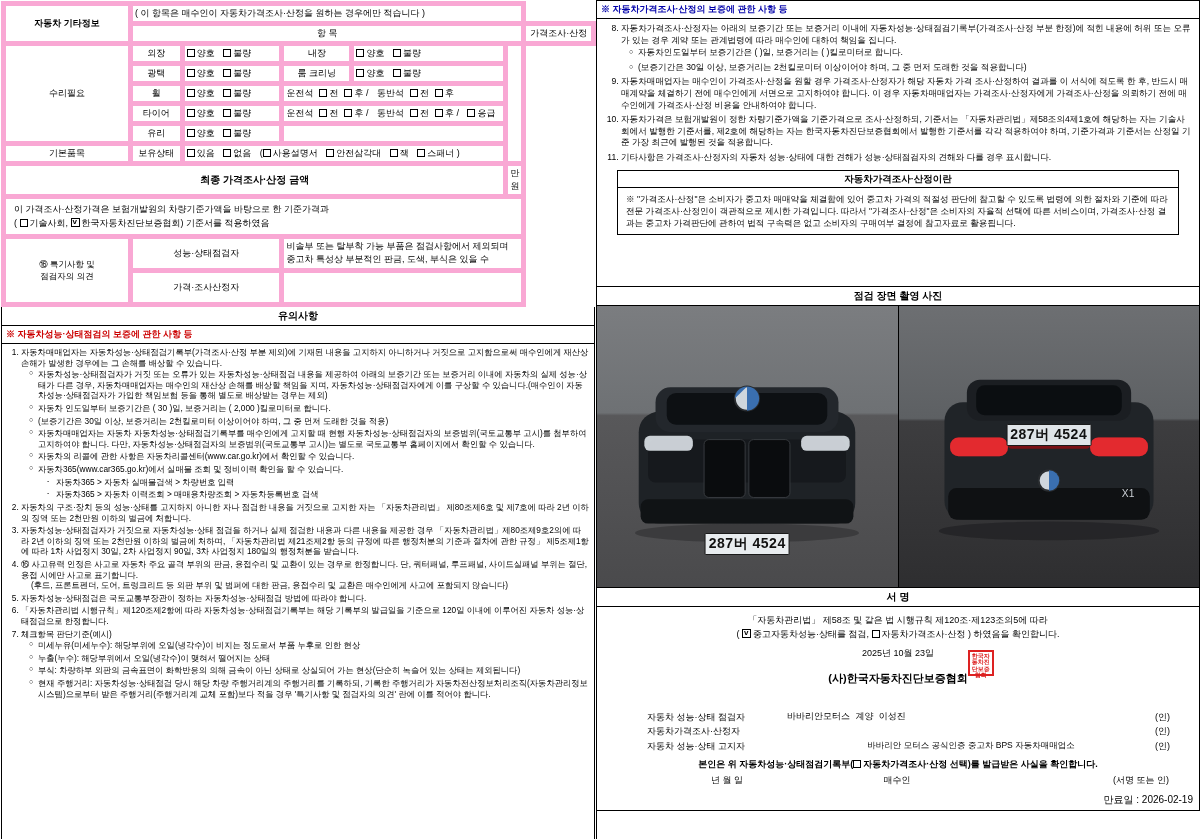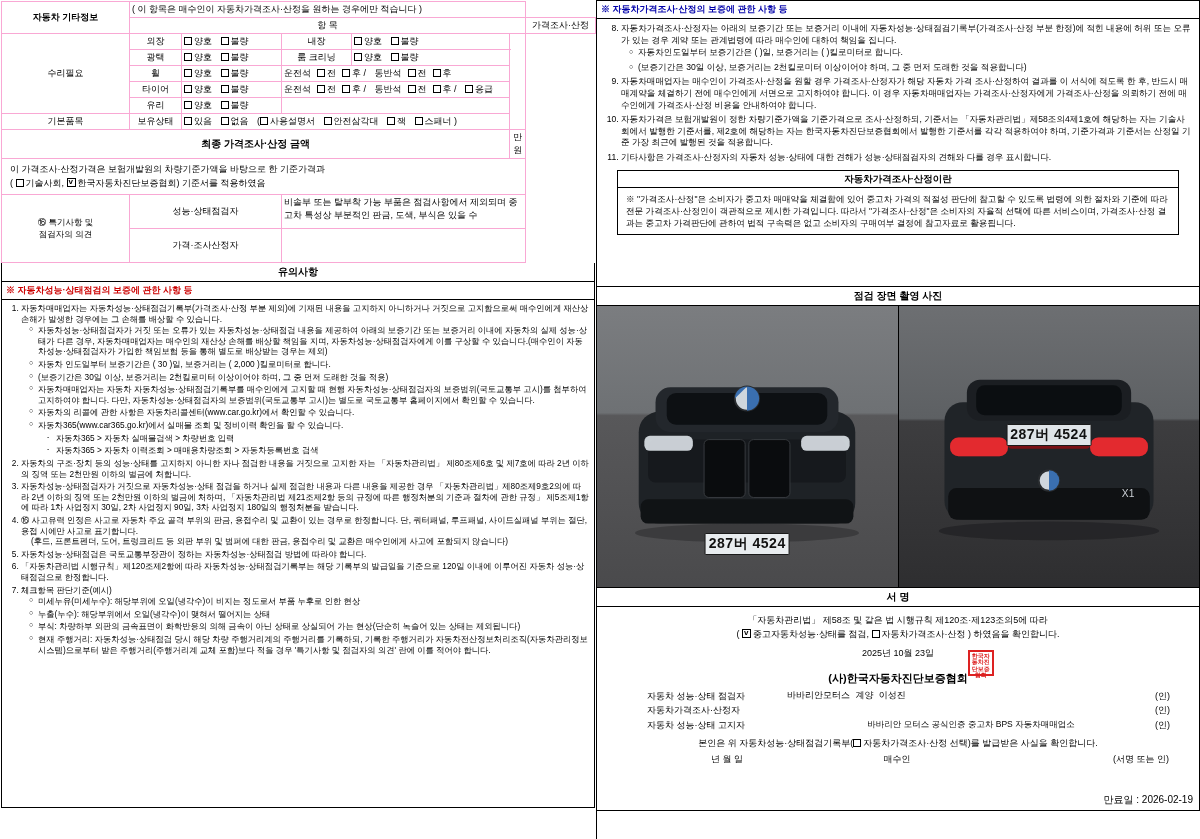--- a/index.html
+++ b/index.html
@@ -12,21 +12,21 @@
     background:#fff;
     overflow:hidden;
   }
   .page { width:1200px; height:839px; position:relative; display:flex; }
   .col-left { width:597px; height:839px; border-right:1px solid #000; position:relative; }
   .col-right { width:603px; height:839px; position:relative; }
   table { border-collapse:collapse; }
 
   
   .tl { width:595px; margin:1px 0 0 1px; }
-  .tl td, .tl th { border:1px solid #f9a8d4; padding:1px 2px; font-size:9px; vertical-align:middle; }
+  .tl td, .tl th { border:5px solid #f9a8d4; padding:1px 2px; font-size:9px; vertical-align:middle; }
   .hdr-title { font-weight:bold; font-size:10.5px; }
   .small { font-size:8px; }
   .c { text-align:center; }
   .l { text-align:left; }
   .nowrap { white-space:nowrap; }
 
   .cb { display:inline-block; width:8px; height:8px; border:1px solid #000; vertical-align:-1px; margin-right:2px; background:#fff; }
   .cbv { display:inline-block; width:9px; height:9px; border:1px solid #000; vertical-align:-1px; margin-right:2px; background:#fff; position:relative; font-size:8px; line-height:8px; text-align:center; }
   .cbv::after { content:"v"; position:absolute; left:1px; top:-1px; font-weight:bold; }
 
@@ -309,37 +309,37 @@
         <span>(</span>
         <span class="cbv"></span><span>중고자동차성능·상태를 점검,</span>
         <span class="cb"></span><span>자동차가격조사·산정 ) 하였음을 확인합니다.</span>
       </div>
       <div class="c" style="margin-top:4px;">2025년     10월     23일</div>
       <div class="c" style="font-weight:bold;font-size:11px;margin-top:10px;position:relative;">
         <span>(사)한국자동차진단보증협회</span>
         <span class="stamp" style="position:absolute;left:62%;top:-20px;">한국자동차진단보증협회</span>
       </div>
 
-      <div style="margin-top:1px;display:flex;">
+      <div style="margin-top:22px;display:flex;">
         <span style="width:180px;padding-left:40px;">자동차 성능·상태 점검자</span>
         <span style="flex:1;text-align:left;font-family:Liberation Mono, monospace;">바바리안모터스 계양 이성진</span>
         <span style="width:34px;">(인)</span>
       </div>
       <div style="display:flex;">
         <span style="width:180px;padding-left:40px;">자동차가격조사·산정자</span>
         <span style="flex:1;text-align:center;"></span>
         <span style="width:34px;">(인)</span>
       </div>
       <div style="display:flex;">
         <span style="width:180px;padding-left:40px;">자동차 성능·상태 고지자</span>
         <span style="flex:1;text-align:center;font-size:8.5px;">바바리안 모터스 공식인증 중고차 BPS 자동차매매업소</span>
         <span style="width:34px;">(인)</span>
       </div>
 
-      <div class="c" style="margin-top:4px;">
+      <div class="c" style="margin-top:4px;font-weight:bold;">
         <span>본인은 위 자동차성능·상태점검기록부(</span><span class="cb"></span><span>자동차가격조사·산정 선택)를 발급받은 사실을 확인합니다.</span>
       </div>
       <div style="display:flex;margin-top:2px;">
         <span style="width:240px;text-align:center;">년           월           일</span>
         <span style="width:100px;text-align:center;">매수인</span>
         <span style="flex:1;text-align:right;padding-right:20px;">(서명 또는 인)</span>
       </div>
 
       <div class="footer-date">만료일 : 2026-02-19</div>
     </div>

